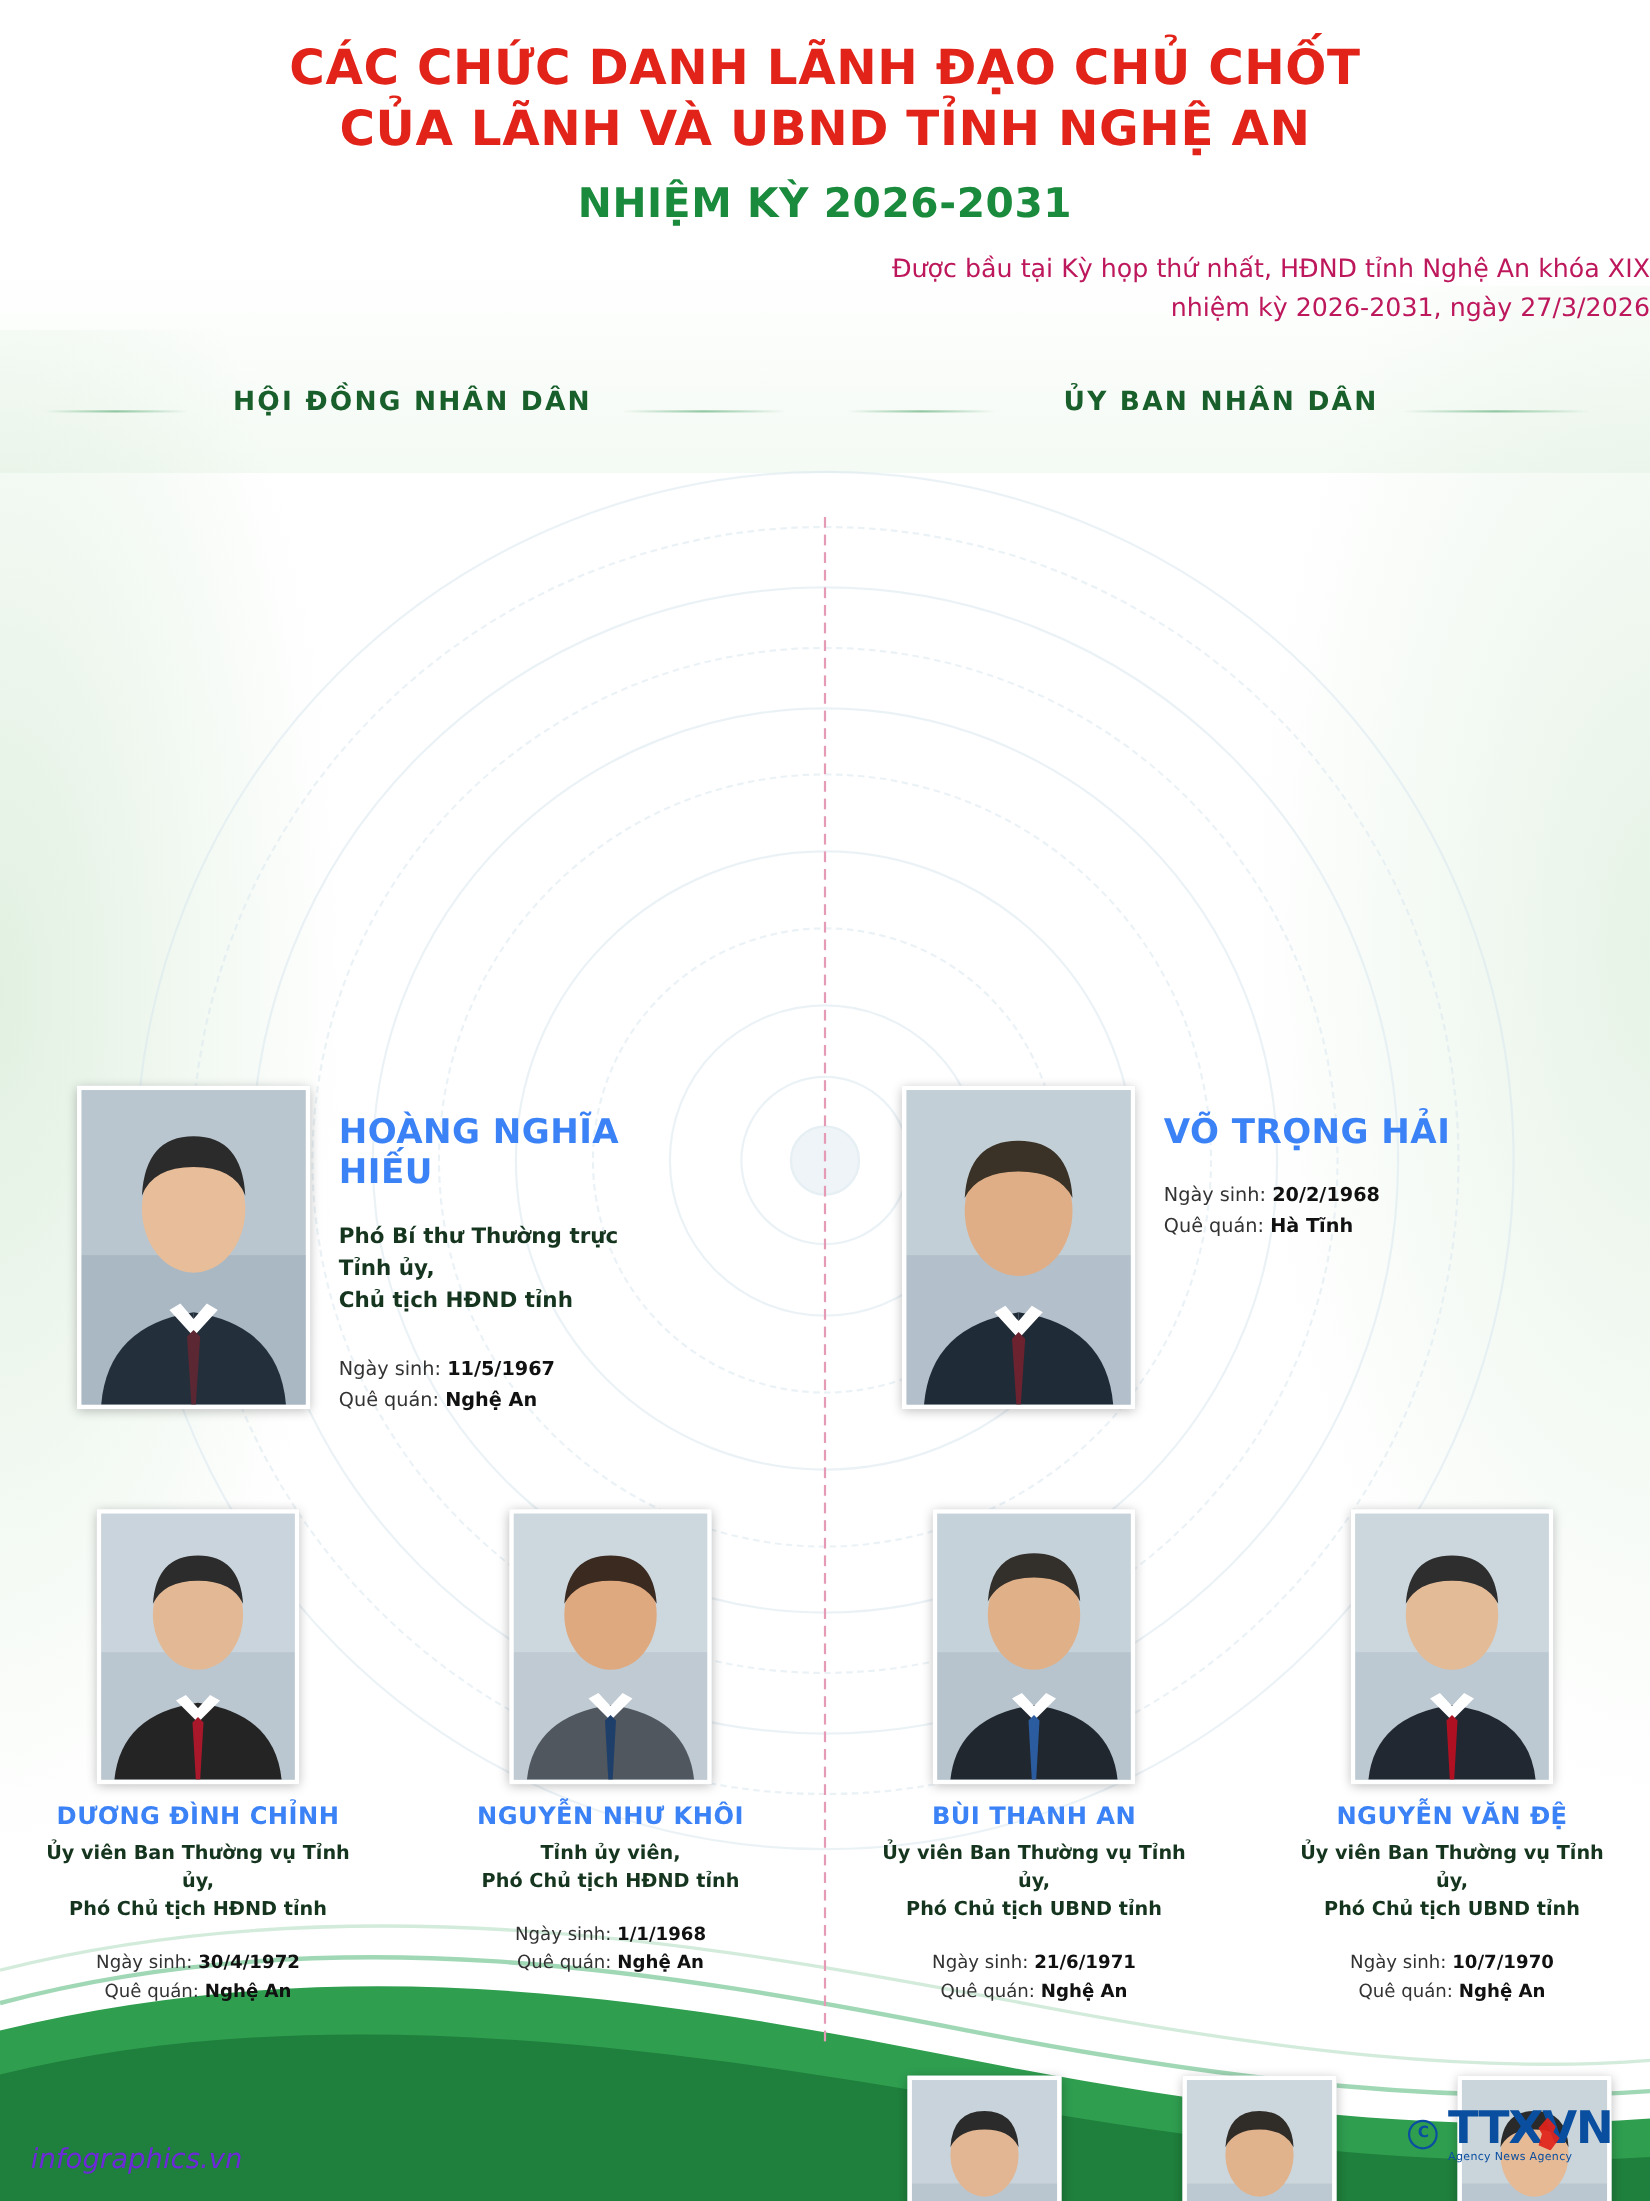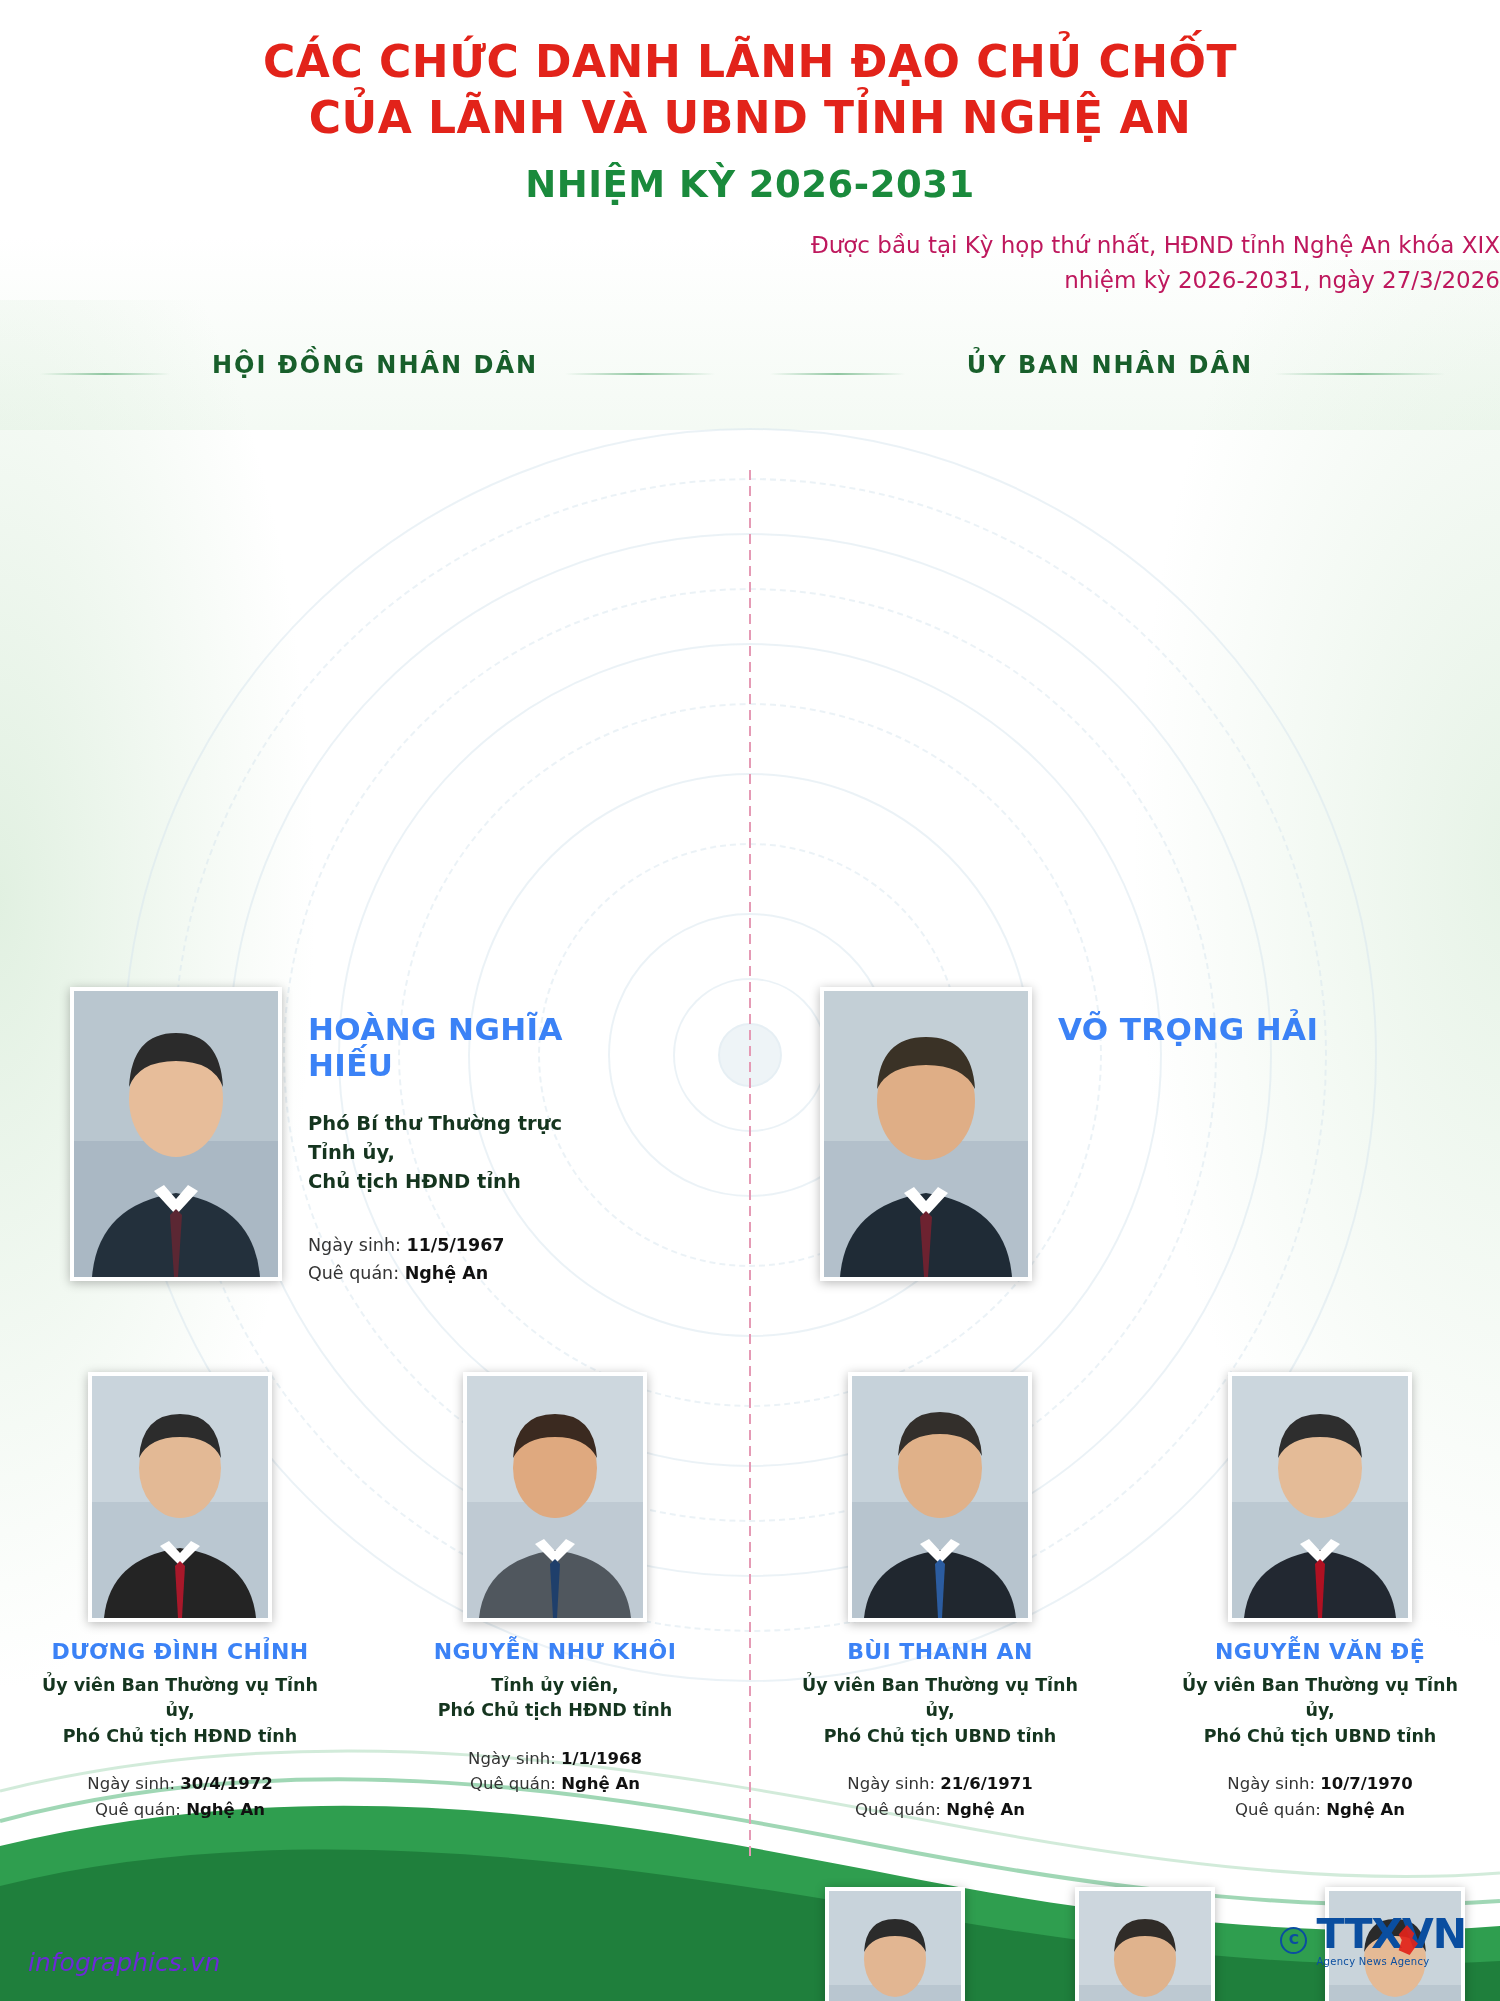--- a/index.html
+++ b/index.html
@@ -226,20 +226,30 @@
         <ellipse cx="102" cy="110" rx="49" ry="59" fill="#dfae86"></ellipse>
         <path d="M53 98 q3-52 49-52 q46 0 49 52 q-12-24-49-24 q-37 0-49 24z" fill="#3a3226"></path>
         <path d="M16 286 q6-72 86-84 l0 84z" fill="#1f2b36"></path>
         <path d="M188 286 q-6-72-86-84 l0 84z" fill="#1f2b36"></path>
         <path d="M80 202 l22 24 l22-24 l-10-6 l-12 14 l-12-14z" fill="#ffffff"></path>
         <path d="M96 226 l6-6 l6 6 l-4 60 l-4 0z" fill="#6d2230"></path>
       </svg>
     </div>
     <div class="txt">
       <div class="pname">VÕ TRỌNG HẢI</div>
+      <div class="pmeta">
+        <div>
+          <span>Ngày sinh:</span>
+          <b>20/2/1968</b>
+        </div>
+        <div>
+          <span>Quê quán:</span>
+          <b>Hà Tĩnh</b>
+        </div>
+      </div>
     </div>
   </div>
 
   <div class="person mid" style="left:30px;top:975px;">
     <div class="photo">
       <svg viewBox="0 0 176 242" preserveAspectRatio="xMidYMid slice">
         <rect width="176" height="242" fill="#c9d4dc"></rect>
         <rect y="126" width="176" height="116" fill="#bac7d1"></rect>
         <ellipse cx="88" cy="92" rx="41" ry="50" fill="#e3b995"></ellipse>
         <path d="M47 82 q3-44 41-44 q38 0 41 44 q-10-21-41-21 q-31 0-41 21z" fill="#2c2c2c"></path>

